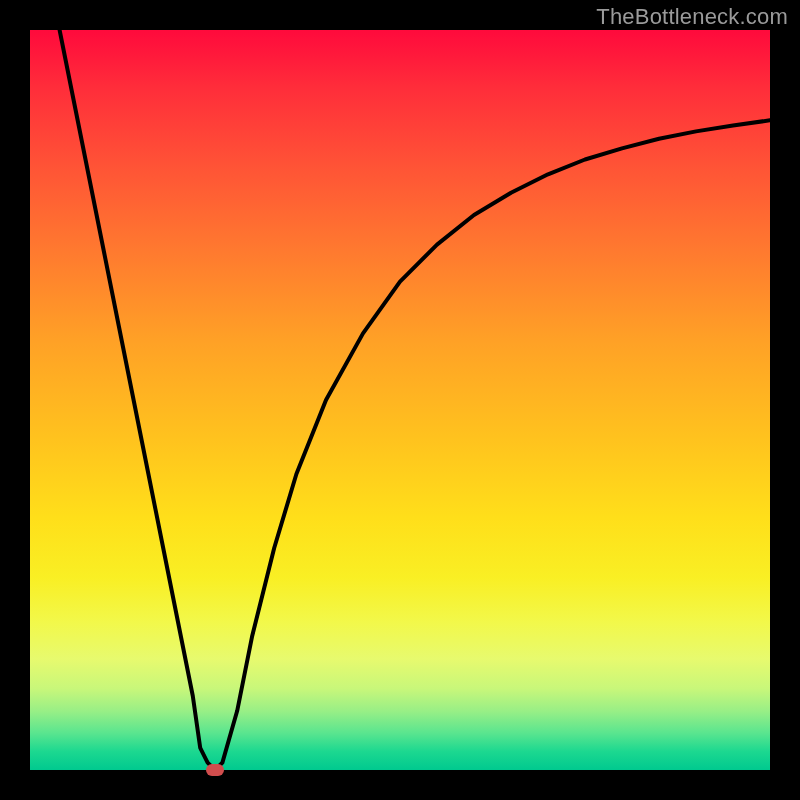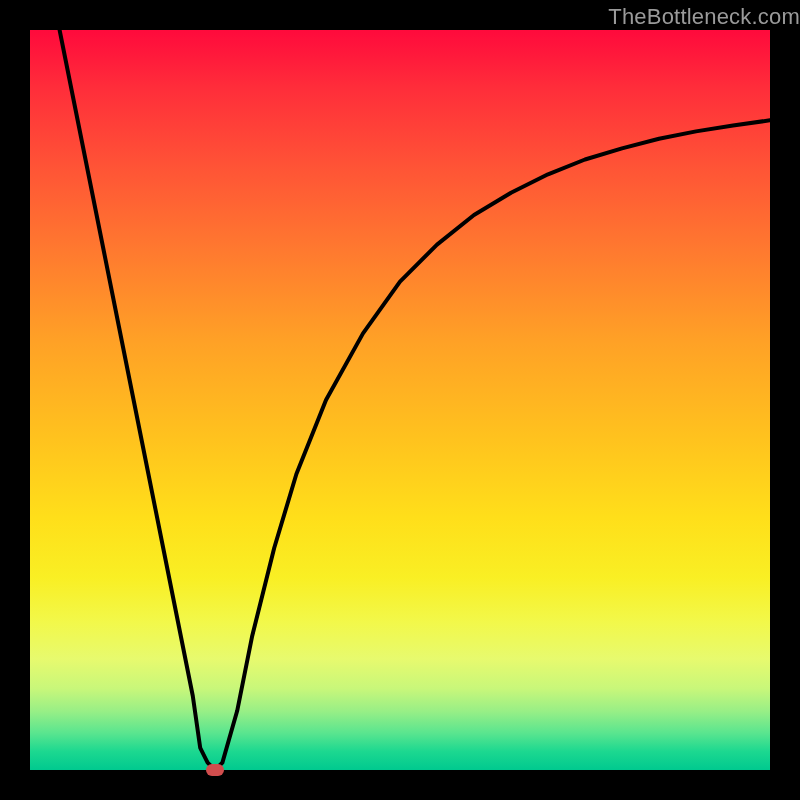--- a/index.html
+++ b/index.html
@@ -56,21 +56,21 @@
     width: 18px;
     height: 12px;
     border-radius: 6px / 6px;
     background: #d14d4d;
     transform: translate(-50%, -50%);
     pointer-events: none;
   }
   .attribution {
     position: absolute;
     top: 4px;
-    right: 0;
+    right: 12px;
     color: #9a9a9a;
     font-size: 22px;
     letter-spacing: 0.2px;
     -webkit-font-smoothing: antialiased;
   }
 </style>
 </head>
 <body>
 
 <div class="frame">

